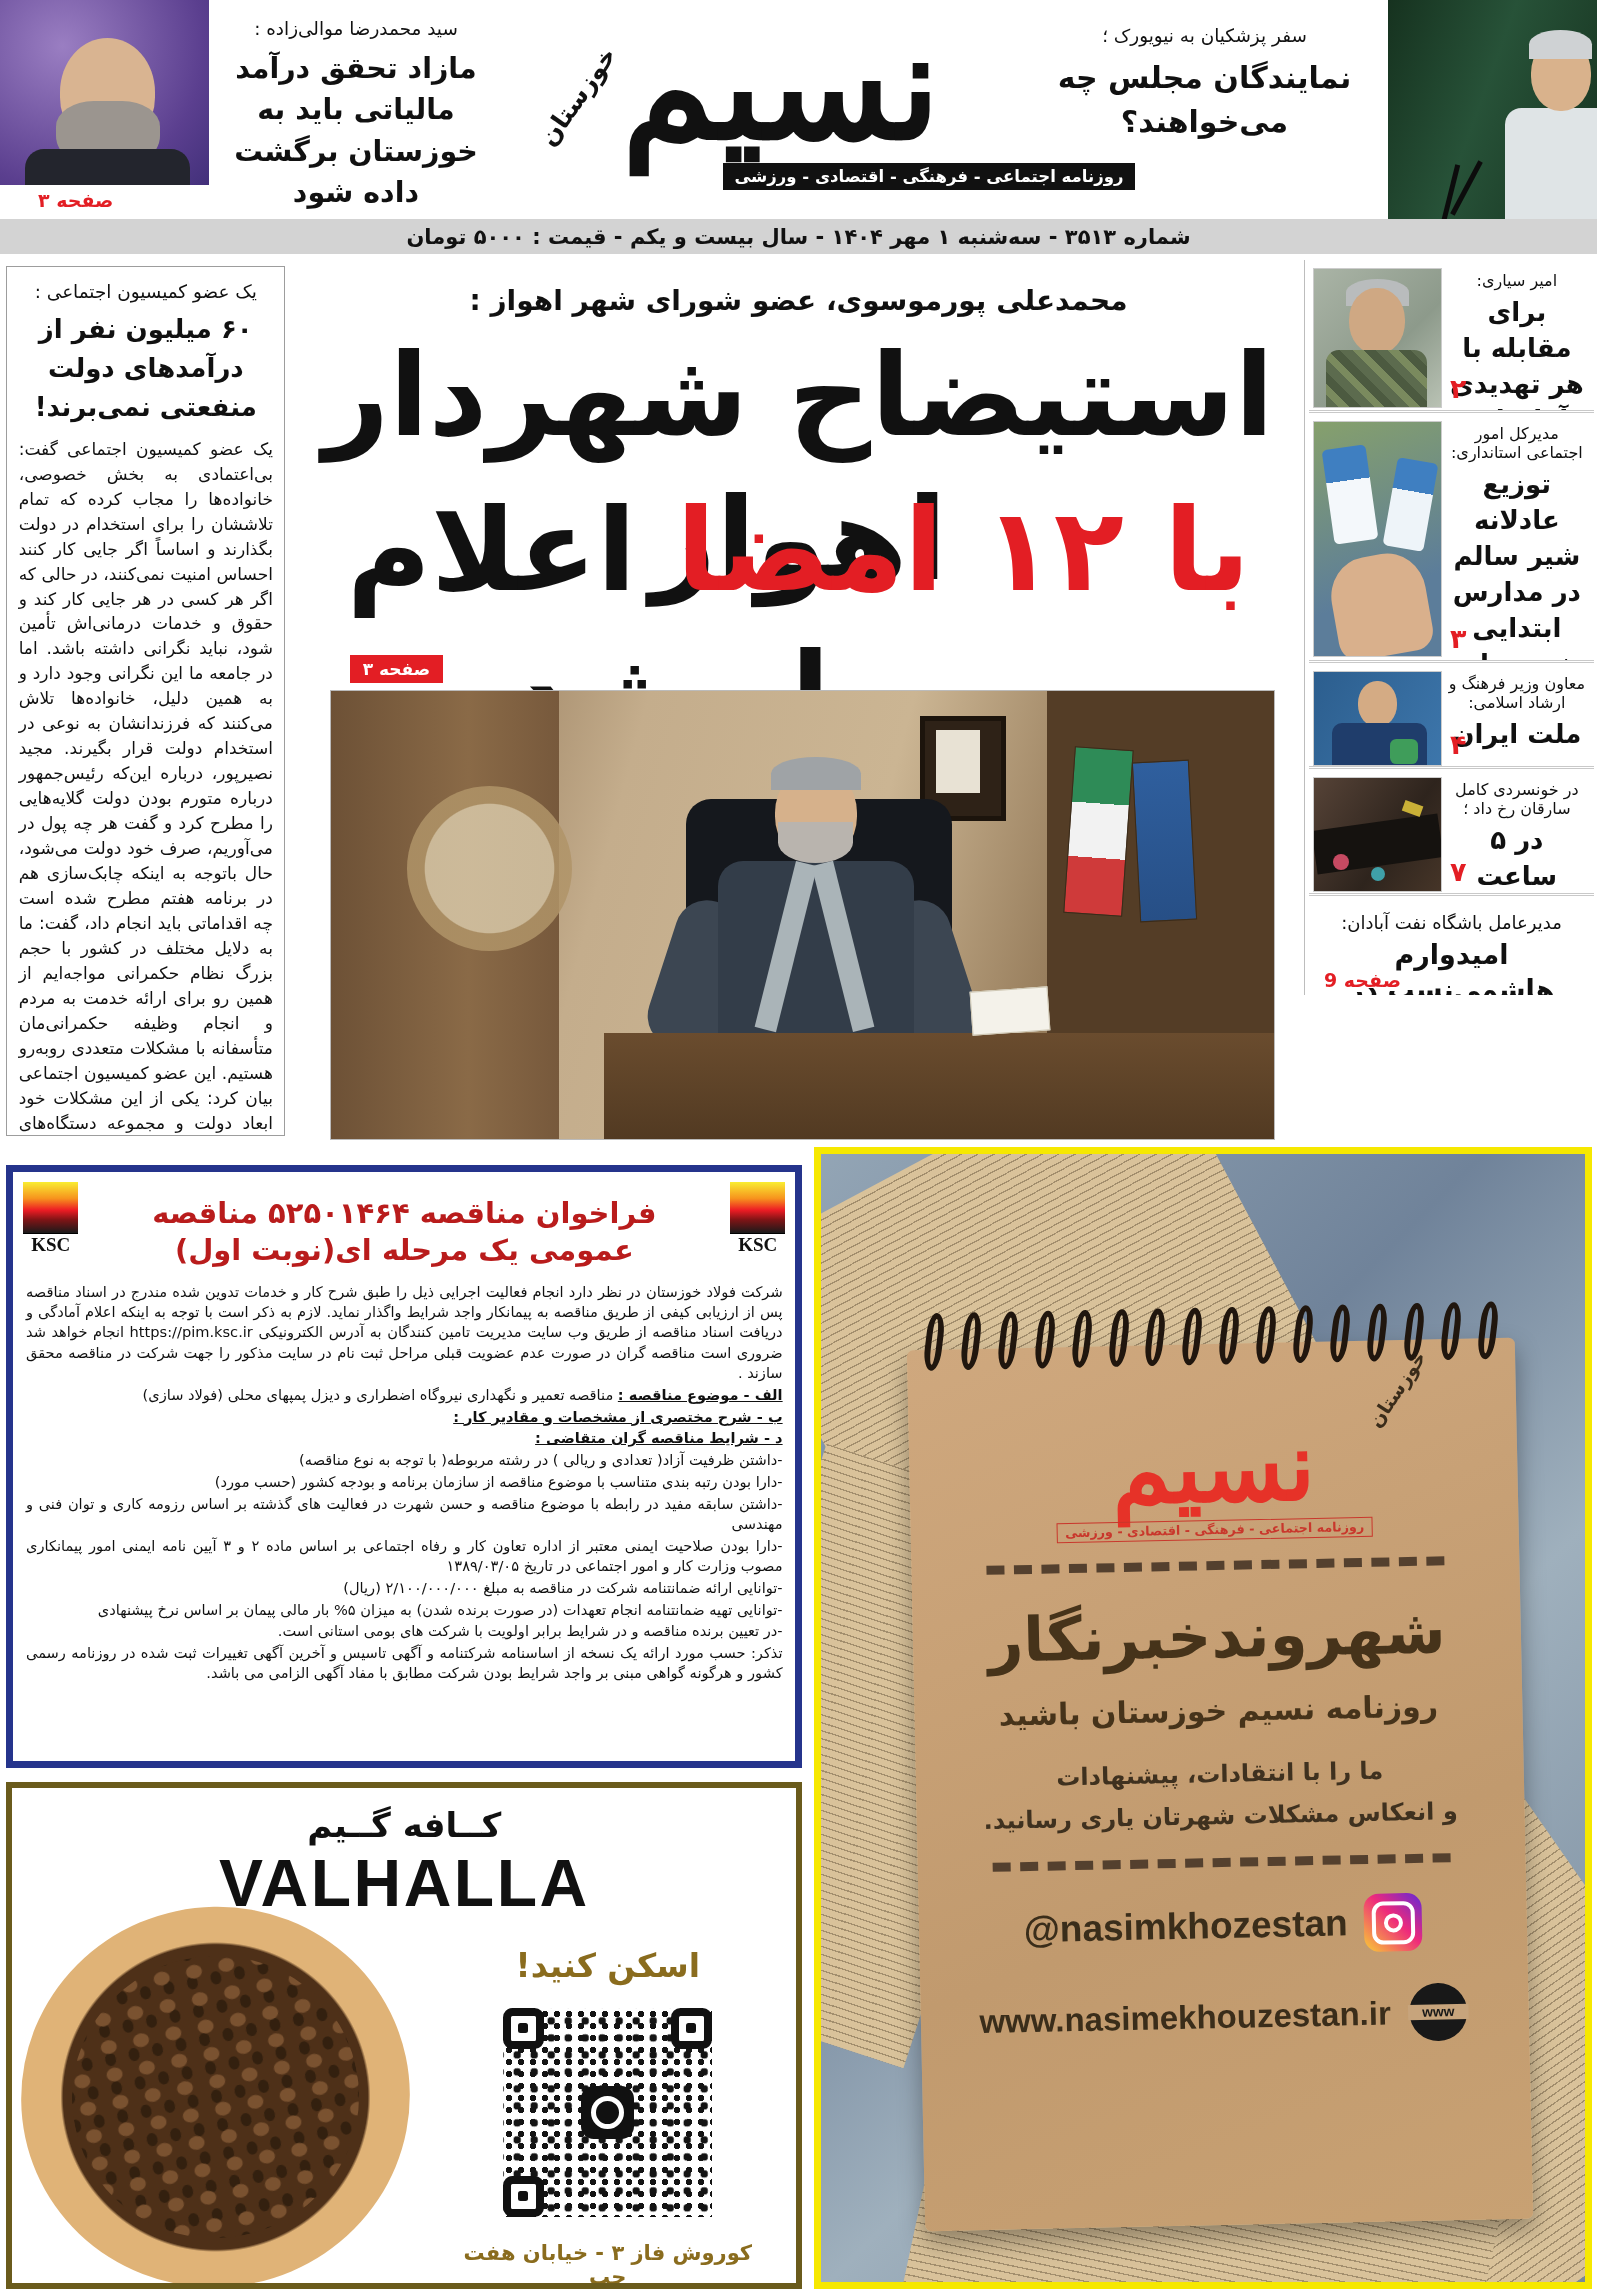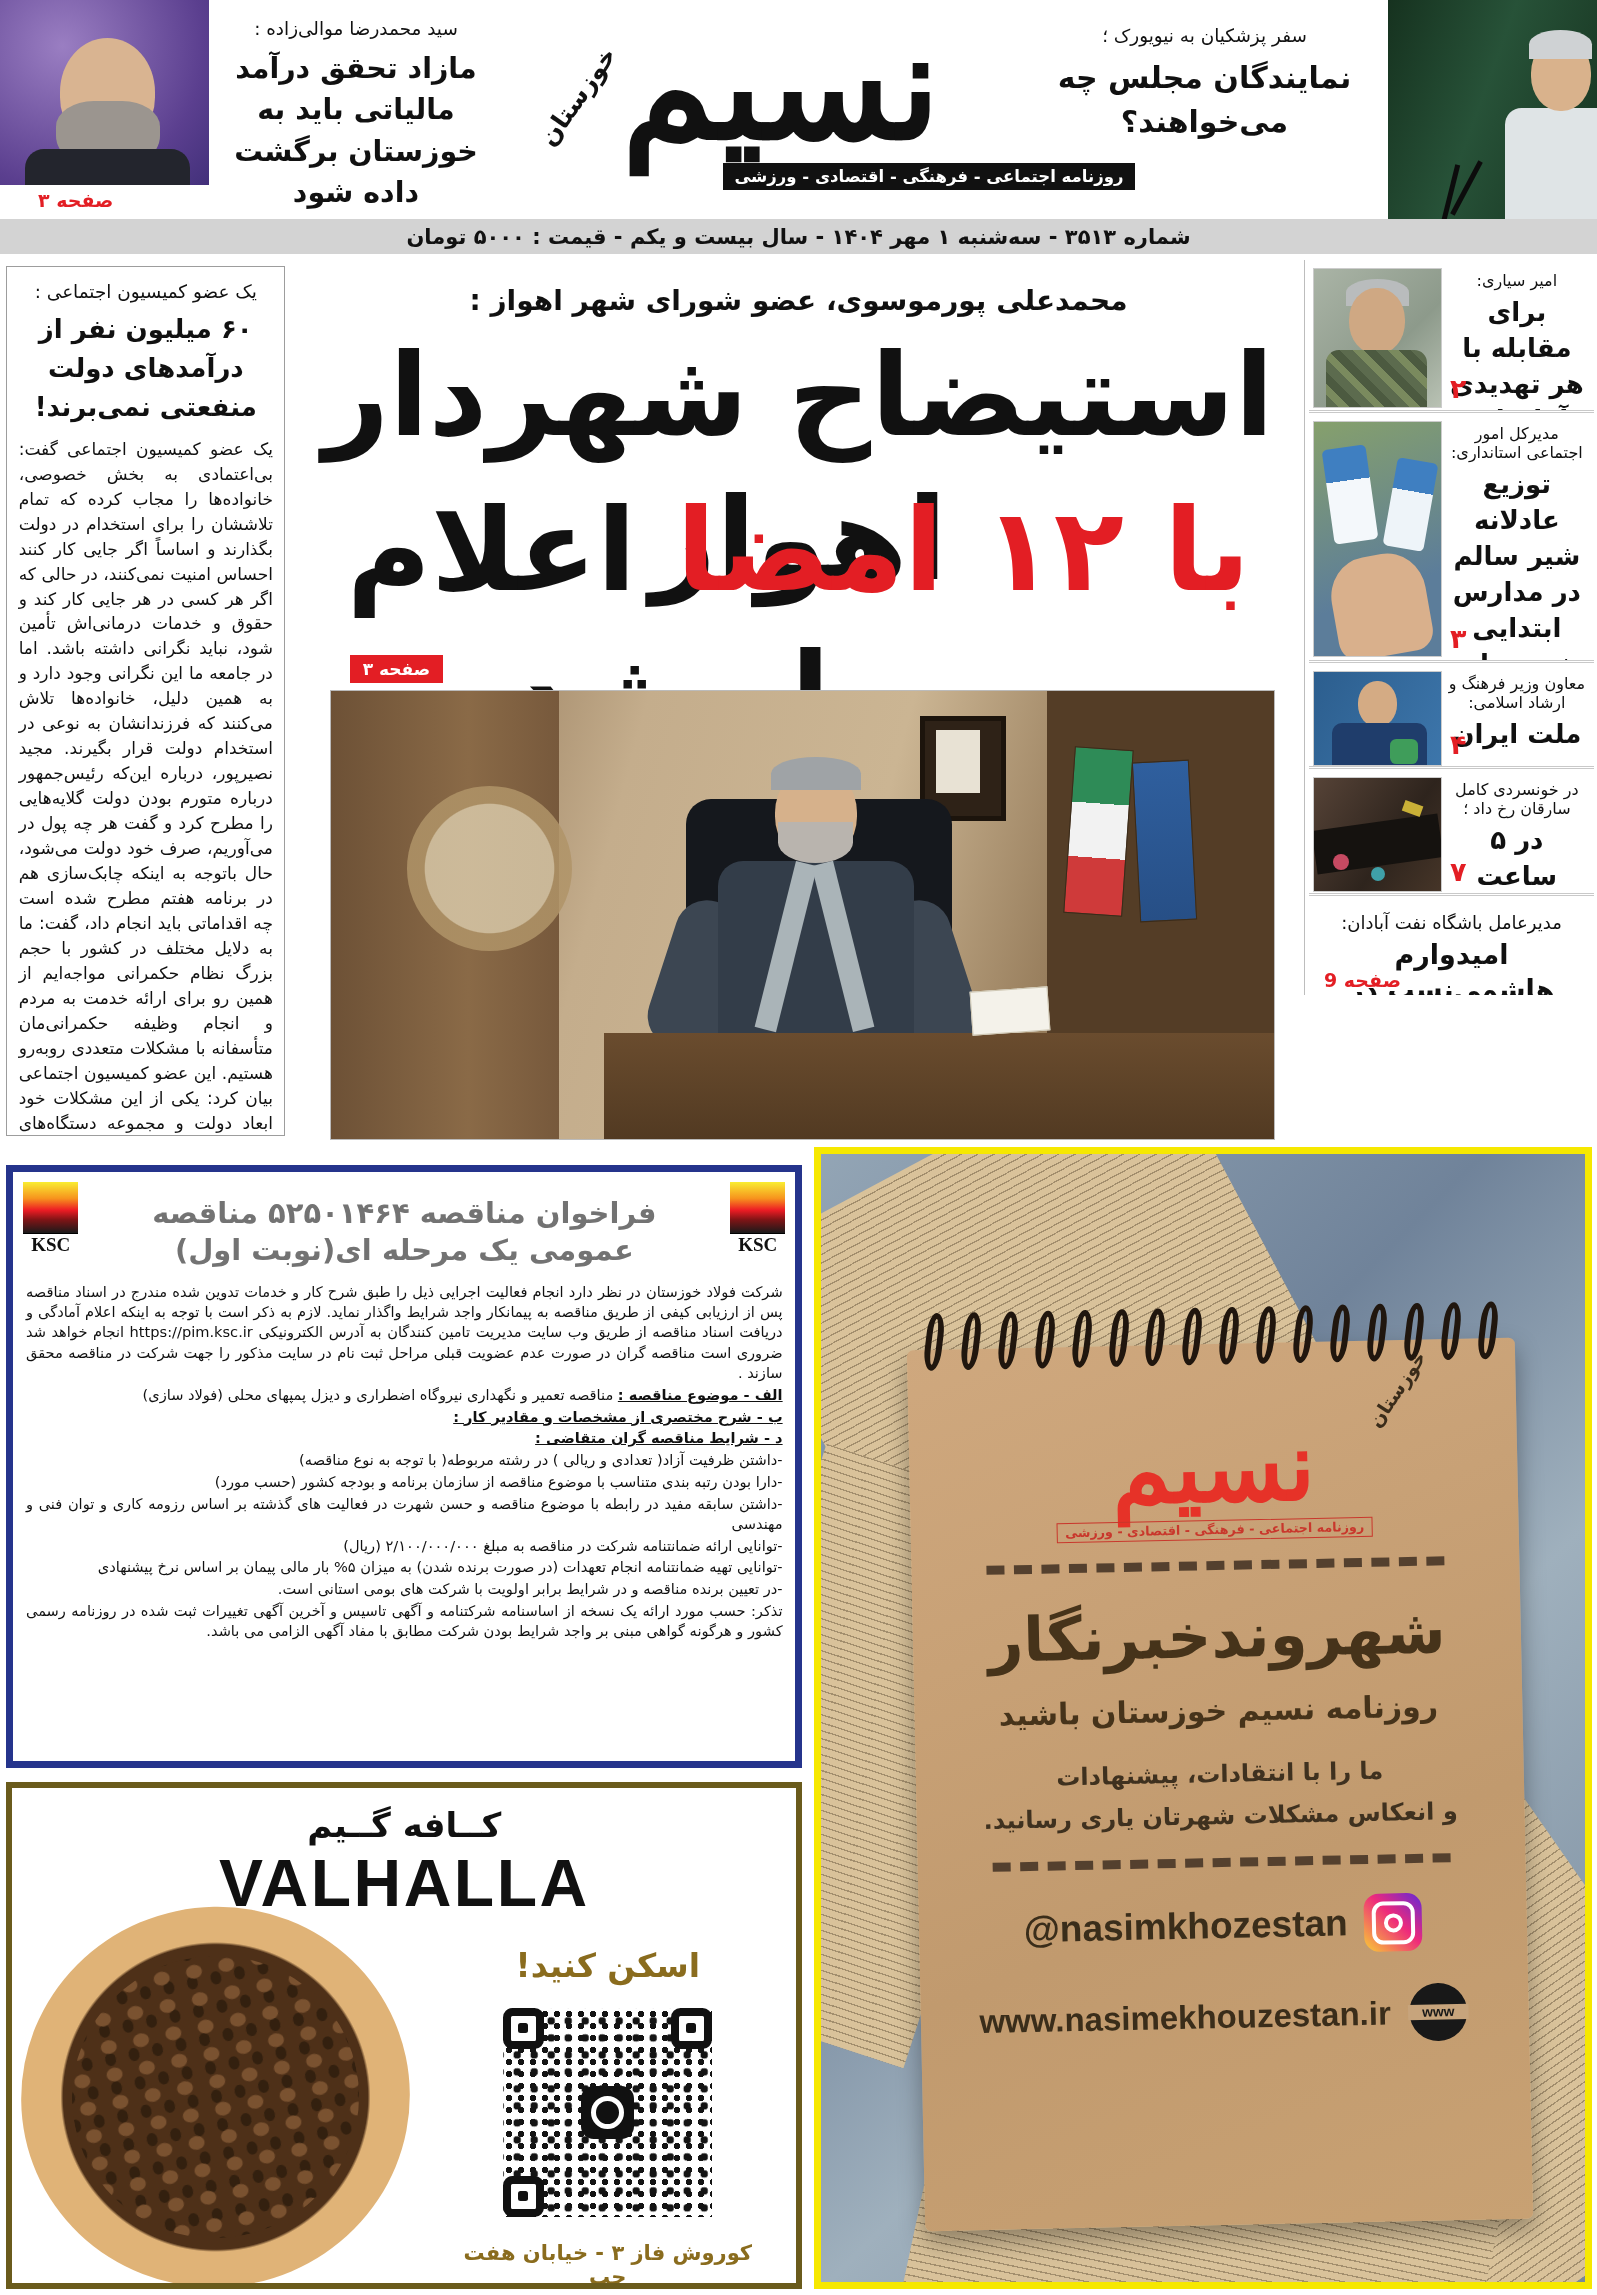--- a/index.html
+++ b/index.html
@@ -110,21 +110,21 @@
   .ph4 .d3{position:absolute;left:89px;top:25px;width:19px;height:11.4px;background:#c9b037;transform:rotate(20deg);}
 
   
   .tender{left:6.3px;top:1165px;width:796px;height:603px;border:7.6px solid #25348c;box-sizing:border-box;
           background:#fff;padding:6.3px 12.7px;overflow:hidden;}
   .ksc{position:absolute;width:55px;text-align:center;top:10px;}
   .ksc .bars{height:51px;background:linear-gradient(180deg,#f9ed32 0%,#f7941d 32%,#ed1c24 55%,#7f1416 74%,#1a1a1a 100%),
              repeating-linear-gradient(180deg,transparent 0 7.6px,rgba(255,255,255,.55) 7.6px 9.5px);background-blend-mode:multiply;}
   .ksc .lbl{font-family:"Liberation Serif",serif;font-size:19px;font-weight:bold;border-top:1.9px solid #000;direction:ltr;}
   .ksc-r{right:10px;} .ksc-l{left:10px;}
-  .t-title{margin:16.5px 76px 11.4px;text-align:center;color:#737373;font-size:29px;font-weight:900;line-height:1.3;}
+  .t-title{margin:16.5px 76px 11.4px;text-align:center;color:#b91c1c;font-size:29px;font-weight:900;line-height:1.3;}
   .tp{font-size:14.6px;line-height:1.4;text-align:justify;margin:1.3px 0;}
   .tp .b{font-weight:bold;}
 
   
   .cafe{left:6.3px;top:1782px;width:796px;height:507px;border:6.3px solid #6a5b1c;box-sizing:border-box;background:#fff;overflow:hidden;}
   .cafe-t1{margin-top:16.5px;text-align:center;font-size:34px;font-weight:bold;}
   .cafe-t2{text-align:center;font-size:66px;font-weight:900;letter-spacing:2.5px;font-family:"Liberation Sans",sans-serif;}
   .bowl{position:absolute;left:9px;top:119px;width:389px;height:380px;border-radius:50%;transform:rotate(-12deg);
         background:radial-gradient(circle at 50% 50%,#4e3018 0 56%,#e0b377 57% 76%,#c2914f 77% 100%);}
   .bowl .beans{position:absolute;left:13%;top:13%;width:74%;height:74%;border-radius:50%;
@@ -319,20 +319,21 @@
       <div class="lbl">KSC</div>
     </div>
     <div class="t-title">فراخوان مناقصه ۵۲۵۰۱۴۶۴ مناقصه عمومی یک مرحله ای(نوبت اول)</div>
     <div class="tp">شرکت فولاد خوزستان در نظر دارد انجام فعالیت اجرایی ذیل را طبق شرح کار و خدمات تدوین شده مندرج در اسناد مناقصه پس از ارزیابی کیفی از طریق مناقصه به پیمانکار واجد شرایط واگذار نماید. لازم به ذکر است با توجه به اینکه اعلام آمادگی و دریافت اسناد مناقصه از طریق وب سایت مدیریت تامین کنندگان به آدرس الکترونیکی https://pim.ksc.ir انجام خواهد شد ضروری است مناقصه گران در صورت عدم عضویت قبلی مراحل ثبت نام در سایت مذکور را جهت شرکت در مناقصه محقق سازند .</div>
     <div class="tp"><span class="b">الف - موضوع مناقصه :</span> <span>مناقصه تعمیر و نگهداری نیروگاه اضطراری و دیزل پمپهای محلی (فولاد سازی)</span></div>
     <div class="tp"><span class="b">ب - شرح مختصری از مشخصات و مقادیر کار :</span></div>
     <div class="tp"><span class="b">د - شرایط مناقصه گران متقاضی :</span></div>
     <div class="tp">-داشتن ظرفیت آزاد( تعدادی و ریالی ) در رشته مربوطه( با توجه به نوع مناقصه)</div>
     <div class="tp">-دارا بودن رتبه بندی متناسب با موضوع مناقصه از سازمان برنامه و بودجه کشور (حسب مورد)</div>
     <div class="tp">-داشتن سابقه مفید در رابطه با موضوع مناقصه و حسن شهرت در فعالیت های گذشته بر اساس رزومه کاری و توان فنی و مهندسی</div>
+    <div class="tp">-دارا بودن صلاحیت ایمنی معتبر از اداره تعاون کار و رفاه اجتماعی بر اساس ماده ۲ و ۳ آیین نامه ایمنی امور پیمانکاری مصوب وزارت کار و امور اجتماعی در تاریخ ۱۳۸۹/۰۳/۰۵</div>
     <div class="tp">-توانایی ارائه ضمانتنامه شرکت در مناقصه به مبلغ ۲/۱۰۰/۰۰۰/۰۰۰ (ریال)</div>
     <div class="tp">-توانایی تهیه ضمانتنامه انجام تعهدات (در صورت برنده شدن) به میزان ۵% بار مالی پیمان بر اساس نرخ پیشنهادی</div>
     <div class="tp">-در تعیین برنده مناقصه و در شرایط برابر اولویت با شرکت های بومی استانی است.</div>
     <div class="tp">تذکر: حسب مورد ارائه یک نسخه از اساسنامه شرکتنامه و آگهی تاسیس و آخرین آگهی تغییرات ثبت شده در روزنامه رسمی کشور و هرگونه گواهی مبنی بر واجد شرایط بودن شرکت مطابق با مفاد آگهی الزامی می باشد.</div>
 
   </div>
 
   <div class="abs cafe">
     <div class="cafe-t1">کــافه گــیم</div>
     <div class="cafe-t2 ltr">VALHALLA</div>

